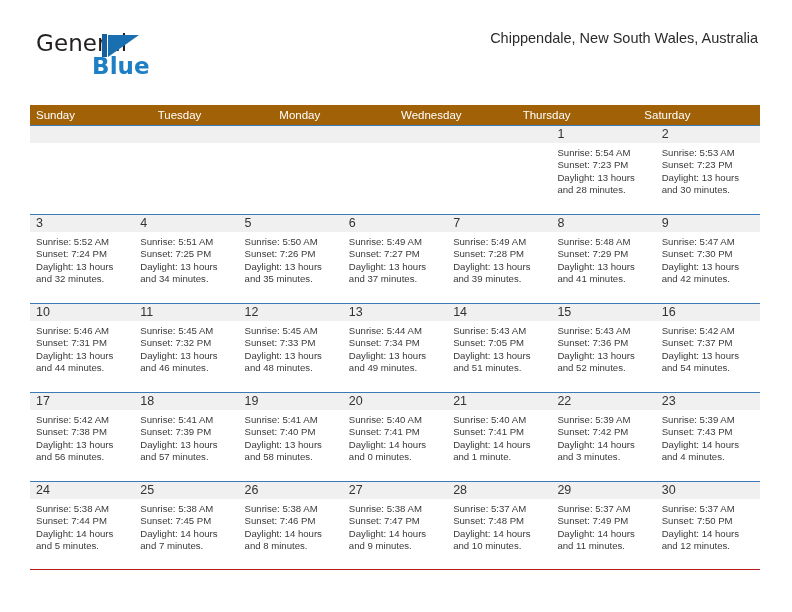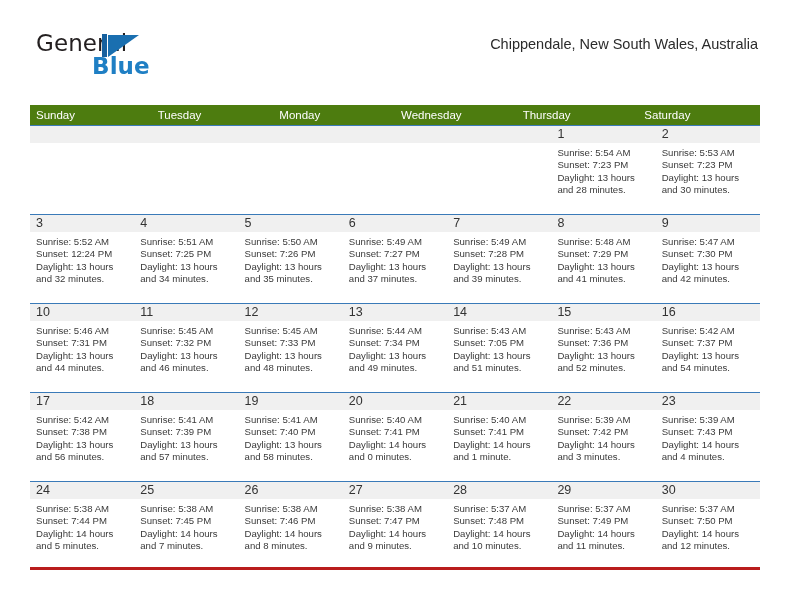--- a/index.html
+++ b/index.html
@@ -89,60 +89,60 @@
   }
   .cal-title {
     font-size: 27px;
     color: #2b2b2b;
     font-weight: 400;
     line-height: 32px;
     white-space: nowrap;
     font-family: "Liberation Sans", sans-serif;
   }
   .cal-subtitle {
-    margin-top: 7px;
+    margin-top: 1px;
     font-size: 14.5px;
     color: #2b2b2b;
     font-weight: 400;
     line-height: 18px;
     white-space: nowrap;
     font-family: "Liberation Sans", sans-serif;
   }
 
   
   .calendar {
     position: absolute;
     left: 30px;
     top: 105px;
     width: 730px;
   }
   .weekday-row {
     display: flex;
-    background: #4d7c0f;
+    background: #a16207;
     height: 20px;
   }
   .weekday {
     flex: 1 1 0;
     color: #ffffff;
     font-size: 11.5px;
     line-height: 20px;
     padding-left: 6px;
     box-sizing: border-box;
     white-space: nowrap;
     font-family: "Liberation Sans", sans-serif;
   }
 
   .week {
     display: flex;
     border-top: 1px solid #3a7ab8;
     height: 89px;
     box-sizing: border-box;
   }
   .week:last-child {
-    border-bottom: 3px solid #b91c1c;
+    border-bottom: 1px solid #b91c1c;
   }
   .day {
     flex: 1 1 0;
     box-sizing: border-box;
     position: relative;
     background: #ffffff;
     overflow: hidden;
   }
   .day-strip {
     height: 17px;
@@ -242,21 +242,21 @@
             <div>and 30 minutes.</div>
           </div>
         </div>
       </div>
     <div class="week" id="week-1">
         <div class="day">
           <div class="day-strip"></div>
           <div class="day-num">3</div>
           <div class="day-info">
             <div>Sunrise: 5:52 AM</div>
-            <div>Sunset: 12:24 PM</div>
+            <div>Sunset: 7:24 PM</div>
             <div>Daylight: 13 hours</div>
             <div>and 32 minutes.</div>
           </div>
         </div>
         <div class="day">
           <div class="day-strip"></div>
           <div class="day-num">4</div>
           <div class="day-info">
             <div>Sunrise: 5:51 AM</div>
             <div>Sunset: 7:25 PM</div>

